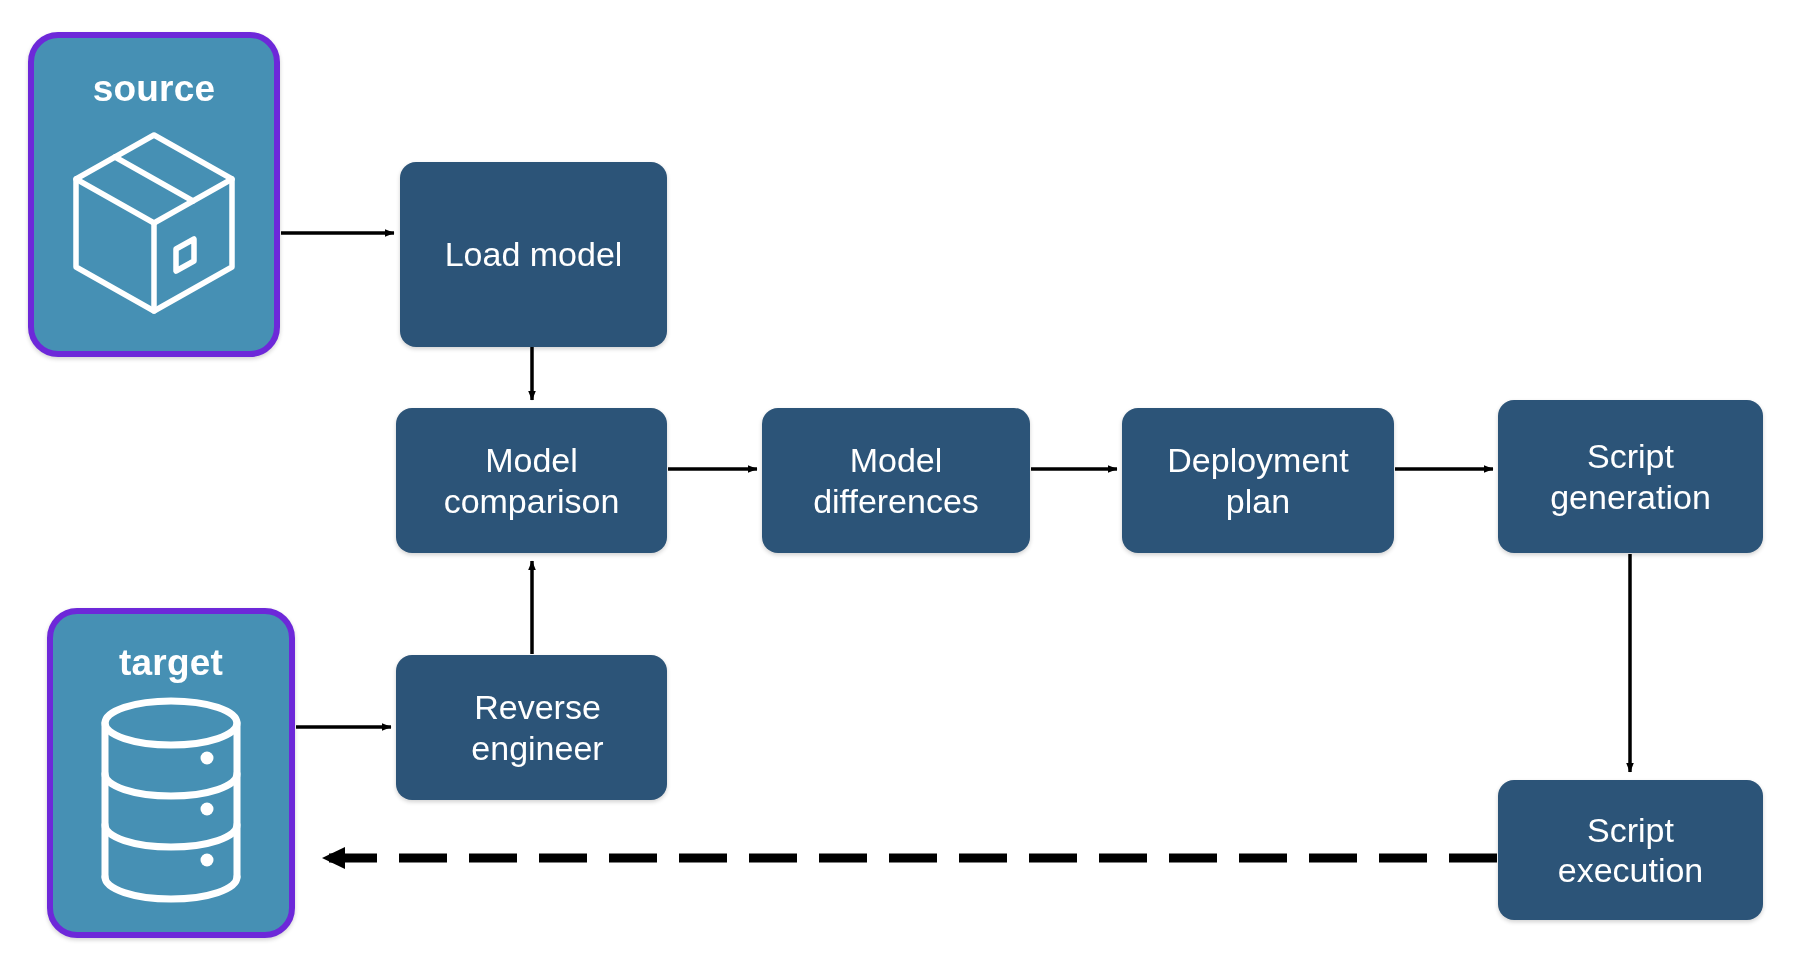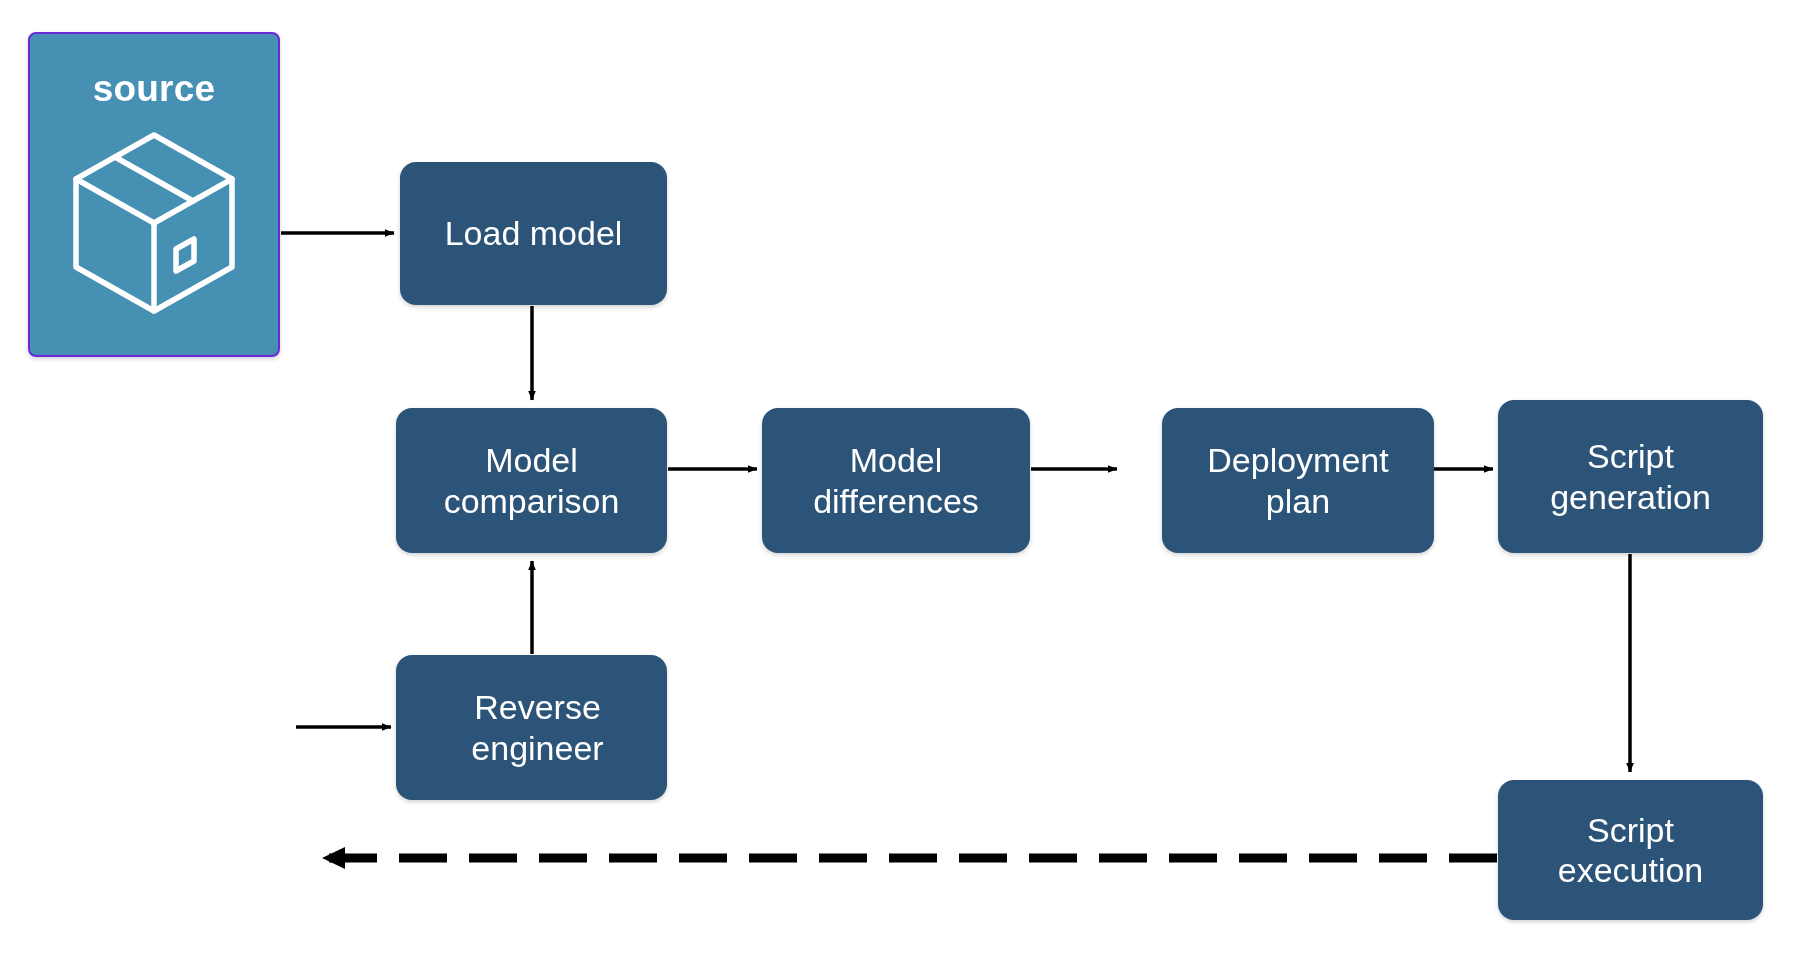--- a/index.html
+++ b/index.html
@@ -30,22 +30,22 @@
     position: absolute;
     box-sizing: border-box;
     display: flex;
     align-items: center;
     justify-content: center;
     text-align: center;
     color: #ffffff;
   }
   .endpoint-node {
     background: #4690b4;
-    border: 2px solid #6d28d9;
-    border-radius: 8px;
+    border: 6px solid #6d28d9;
+    border-radius: 30px;
     flex-direction: column;
     box-shadow: 0 2px 4px rgba(0,0,0,0.18);
   }
   .endpoint-label {
     font-size: 37px;
     font-weight: bold;
     letter-spacing: 0.2px;
     line-height: 1;
     margin-top: 6px;
   }
@@ -128,36 +128,57 @@
         <path d="M12 58 L90 102 L168 58"></path>
         <path d="M90 102 L90 190"></path>
 
         <path d="M51 36 L129 80"></path>
 
         <path d="M112 128 L130 118 L130 140 L112 150 Z"></path>
       </svg>
     </span>
   </div>
 
+  <div class="node endpoint-node" style="left:47px; top:608px; width:248px; height:330px;">
+    <span class="endpoint-label">target</span>
+    <span class="endpoint-icon">
+      <svg width="160" height="210" viewBox="0 0 160 210" xmlns="http://www.w3.org/2000/svg" fill="none" stroke="#ffffff" stroke-width="7" stroke-linejoin="round" stroke-linecap="round">
 
-  <div class="node process-node" style="left:400px; top:162px; width:267px; height:143px;">
+        <path d="M14 28 L14 182"></path>
+        <path d="M146 28 L146 182"></path>
+
+        <ellipse cx="80" cy="28" rx="66" ry="22"></ellipse>
+
+        <path d="M14 79 a66 22 0 0 0 132 0"></path>
+        <path d="M14 130 a66 22 0 0 0 132 0"></path>
+
+        <path d="M14 182 a66 22 0 0 0 132 0"></path>
+
+        <circle cx="116" cy="63" r="6.5" fill="#ffffff" stroke="none"></circle>
+        <circle cx="116" cy="114" r="6.5" fill="#ffffff" stroke="none"></circle>
+        <circle cx="116" cy="165" r="6.5" fill="#ffffff" stroke="none"></circle>
+      </svg>
+    </span>
+  </div>
+
+  <div class="node process-node" style="left:400px; top:162px; width:267px; height:185px;">
     <span class="process-label">Load model</span>
   </div>
 
   <div class="node process-node" style="left:396px; top:408px; width:271px; height:145px;">
     <span class="process-label">Model
 comparison</span>
   </div>
 
   <div class="node process-node" style="left:762px; top:408px; width:268px; height:145px;">
     <span class="process-label">Model
 differences</span>
   </div>
 
-  <div class="node process-node" style="left:1122px; top:408px; width:272px; height:145px;margin-left:40px;">
+  <div class="node process-node" style="left:1122px; top:408px; width:272px; height:145px;">
     <span class="process-label">Deployment
 plan</span>
   </div>
 
   <div class="node process-node" style="left:1498px; top:400px; width:265px; height:153px;">
     <span class="process-label">Script
 generation</span>
   </div>
 
   <div class="node process-node" style="left:396px; top:655px; width:271px; height:145px;padding-left:12px;">

